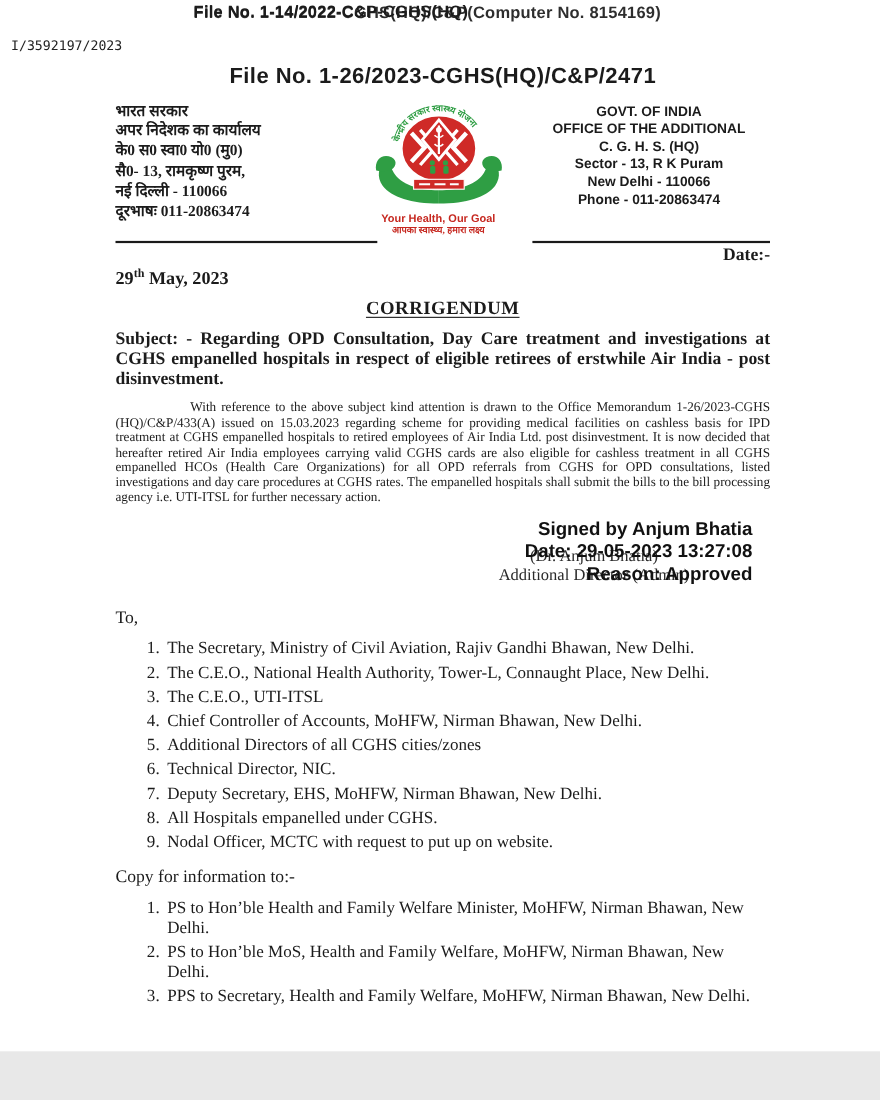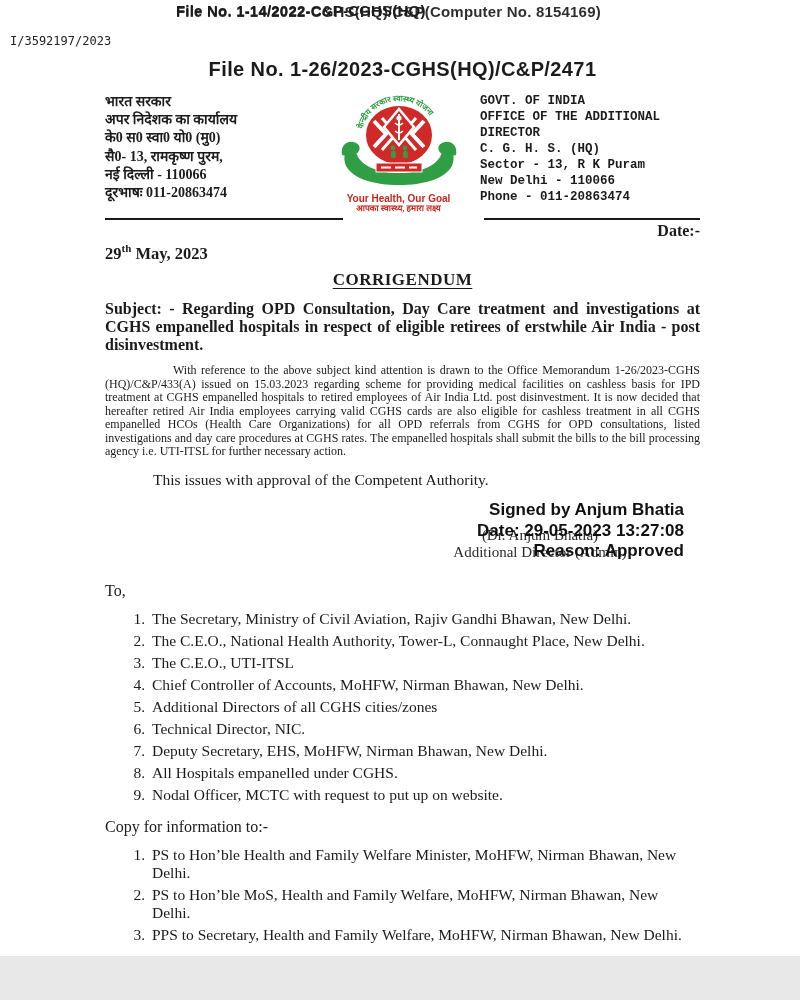--- a/index.html
+++ b/index.html
@@ -26,21 +26,21 @@
   .file-no{
     text-align:center; font-family:"Liberation Sans", sans-serif;
     font-weight:bold; font-size:20px; letter-spacing:.4px; margin:6px 0 10px;
   }
   
   .letterhead{display:flex; justify-content:space-between; align-items:flex-start;}
   .lh-left{width:212px; font-weight:bold; font-size:14px; line-height:1.3; padding-top:2px;}
   .lh-left div{white-space:nowrap;}
   .lh-center{width:150px; text-align:center; margin-top:-6px;}
   .lh-right{
-    width:220px; text-align:left; font-family:Liberation Mono, monospace;
+    width:220px; text-align:center; font-family:Liberation Sans, sans-serif;
     font-weight:bold; font-size:12.5px; line-height:1.28; padding-top:2px;
   }
   .logo-tag-en{color:#c62820; font-family:"Liberation Sans",sans-serif; font-weight:bold; font-size:10px; margin-top:-2px;}
   .logo-tag-hi{color:#c62820; font-size:8.5px; font-weight:bold; line-height:1.1;}
   
   .rule-row{display:flex; justify-content:space-between; margin-top:3px;}
   .rule{height:2px; background:#1a1a1a; margin-top:2px;}
   .rule-left{width:238px;} .rule-right{width:216px;}
   .date-label{text-align:right; font-weight:bold; font-size:16px; margin-top:2px;}
   .date-line{font-weight:bold; font-size:16.5px; margin-top:2px;}
@@ -133,42 +133,40 @@
         <line x1="59" y1="82.5" x2="69" y2="82.5" stroke="#ffffff" stroke-width="2"></line>
         <line x1="73" y1="82.5" x2="81" y2="82.5" stroke="#ffffff" stroke-width="2"></line>
       </svg>
       <div class="logo-tag-en">Your Health, Our Goal</div>
       <div class="logo-tag-hi">आपका स्वास्थ्य, हमारा लक्ष्य</div>
     </div>
 
     <div class="lh-right">
         <div>GOVT. OF INDIA</div>
         <div>OFFICE OF THE ADDITIONAL</div>
-        <div>DIRECTOR</div>
         <div>C. G. H. S.  (HQ)</div>
         <div>Sector - 13, R K Puram</div>
         <div>New Delhi - 110066</div>
         <div>Phone - 011-20863474</div>
       </div>
   </div>
 
   <div class="rule-row">
     <div class="rule rule-left"></div>
     <div class="rule rule-right"></div>
   </div>
   <div class="date-label">Date:-</div>
   <div class="date-line"><span>29</span><sup>th</sup><span> May, 2023</span></div>
 
   <div class="heading"><span>CORRIGENDUM</span></div>
 
   <p class="subject">Subject: - Regarding OPD Consultation, Day Care treatment and investigations at CGHS empanelled hospitals in respect of eligible retirees of erstwhile Air India - post disinvestment.</p>
 
   <p class="body-para">With reference to the above subject kind attention is drawn to the Office Memorandum 1-26/2023-CGHS (HQ)/C&amp;P/433(A) issued on 15.03.2023 regarding scheme for providing medical facilities on cashless basis for IPD treatment at CGHS empanelled hospitals to retired employees of Air India Ltd. post disinvestment. It is now decided that hereafter retired Air India employees carrying valid CGHS cards are also eligible for cashless treatment in all CGHS empanelled HCOs (Health Care Organizations) for all OPD referrals from CGHS for OPD consultations, listed investigations and day care procedures at CGHS rates. The empanelled hospitals shall submit the bills to the bill processing agency i.e. UTI-ITSL for further necessary action.</p>
 
-  <p class="approval-para">This issues with approval of the Competent Authority.</p>
 
   <div class="sig-block">
     <div class="sig-printed">
       <div>(Dr. Anjum Bhatia)</div>
       <div>Additional Director (Admin)</div>
     </div>
     <div class="sig-digital">
       <div>Signed by Anjum Bhatia</div>
       <div>Date: 29-05-2023 13:27:08</div>
       <div>Reason: Approved</div>

